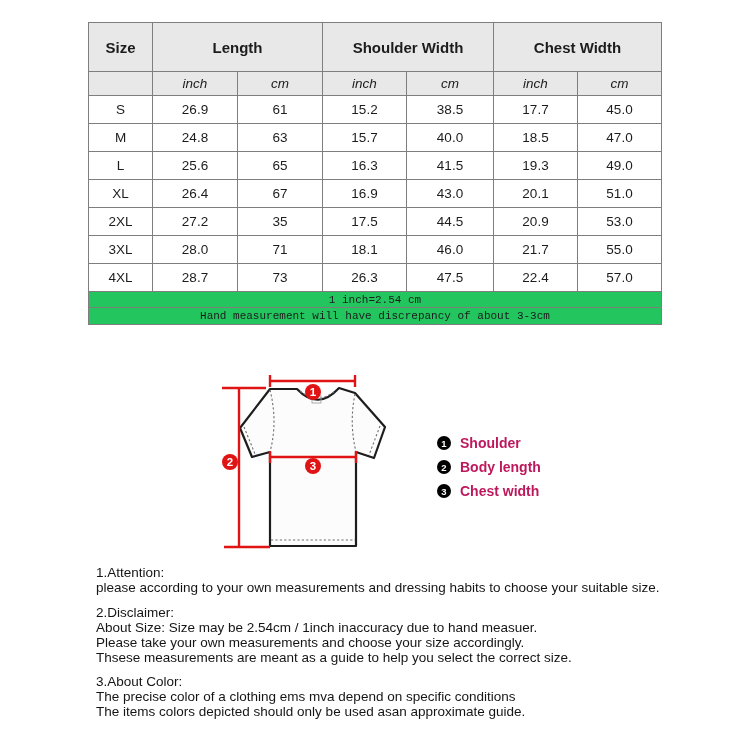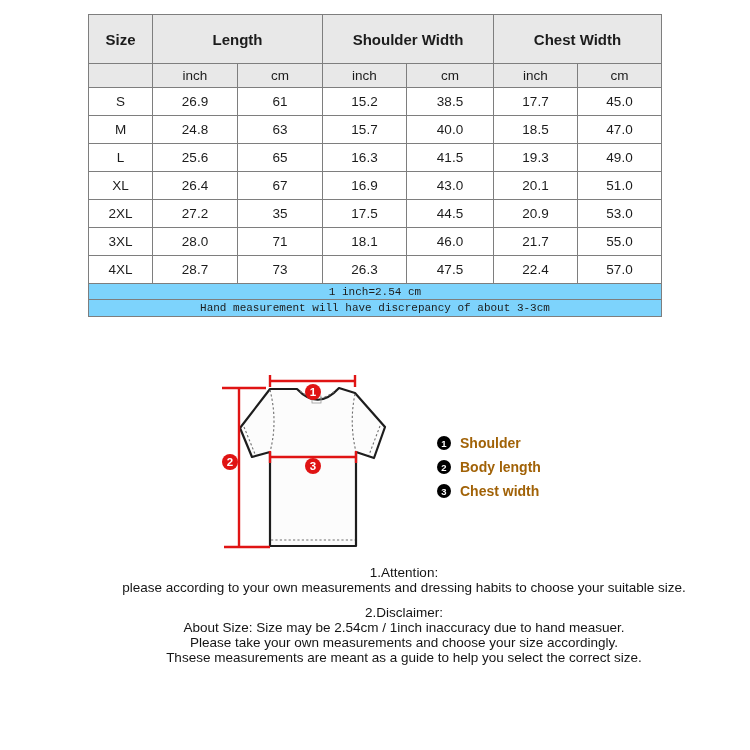--- a/index.html
+++ b/index.html
@@ -2,62 +2,62 @@
 <html><head>
 <meta charset="utf-8">
 <style>
   html,body{margin:0;padding:0;}
   body{
     width:750px;height:750px;background:#ffffff;position:relative;
     font-family:"Liberation Sans",sans-serif;color:#1c1c1c;overflow:hidden;
   }
   
   .size-table{
-    position:absolute;left:88px;top:14px;
+    position:absolute;left:88px;top:22px;
     border-collapse:collapse;table-layout:fixed;
   }
   .size-table th,.size-table td{
     border:1px solid #7e7e7e;text-align:center;vertical-align:middle;
     padding:0;overflow:hidden;white-space:nowrap;
   }
   .size-table thead th{background:#e8e8e8;}
   .hdr-groups{height:49px;}
   .hdr-groups th{font-size:15px;font-weight:bold;}
   .hdr-units{height:24px;}
-  .hdr-units th{font-size:13.5px;font-weight:normal;}
+  .hdr-units th{font-size:13.5px;font-weight:normal;font-style:italic;}
   .size-table tbody tr{height:28px;}
   .size-table tbody td{font-size:13.5px;}
   .size-table tfoot td{
-    font-family:"Liberation Mono",monospace;font-size:11px;background:#7dd3fc;
+    font-family:"Liberation Mono",monospace;font-size:11px;background:#22c55e;
   }
   .foot-inch{height:16px;}
   .foot-hand{height:17px;}
   
   .diagram{position:absolute;left:200px;top:370px;}
   .seam{fill:none;stroke:#6e6e6e;stroke-width:1.1;stroke-dasharray:2.2 2.2;}
   .red-line{stroke:#e01414;stroke-width:2.4;}
   .marker-text{
     fill:#ffffff;font-size:11.5px;font-weight:bold;text-anchor:middle;
     font-family:"Liberation Sans",sans-serif;
   }
   
   .legend{position:absolute;left:437px;top:434px;}
   .legend-row{display:flex;align-items:center;height:18px;margin-bottom:6px;}
   .legend-num{
     width:14px;height:14px;border-radius:50%;background:#000;color:#fff;
     font-size:9.5px;font-weight:bold;display:flex;align-items:center;
     justify-content:center;margin-right:9px;flex:0 0 14px;
   }
-  .legend-label{font-size:14px;font-weight:600;color:#a16207;}
+  .legend-label{font-size:14px;font-weight:600;color:#be185d;}
   
   .notes{
     position:absolute;left:80px;top:566px;width:640px;
     font-size:13.5px;line-height:14.9px;color:#151515;
   }
-  .note-section{margin:0 0 10px 8px;text-align:center;}
+  .note-section{margin:0 0 10px 16px;}
   .note-section div{white-space:nowrap;}
 </style>
 </head>
 <body>
 
 <table class="size-table">
   <colgroup>
     <col style="width:64px">
       <col style="width:85px">
       <col style="width:85px">
@@ -215,13 +215,18 @@
   <div class="note-section">
     <div>1.Attention:</div>
     <div>please according to your own measurements and dressing habits to choose your suitable size.</div>
   </div>
   <div class="note-section">
     <div>2.Disclaimer:</div>
     <div>About Size: Size may be 2.54cm / 1inch inaccuracy due to hand measuer.</div>
     <div>Please take your own measurements and choose your size accordingly.</div>
     <div>Thsese measurements are meant as a guide to help you select the correct size.</div>
   </div>
+  <div class="note-section">
+    <div>3.About Color:</div>
+    <div>The precise color of a clothing ems mva depend on specific conditions</div>
+    <div>The items colors depicted should only be used asan approximate guide.</div>
+  </div>
 </div>
 
 </body></html>

